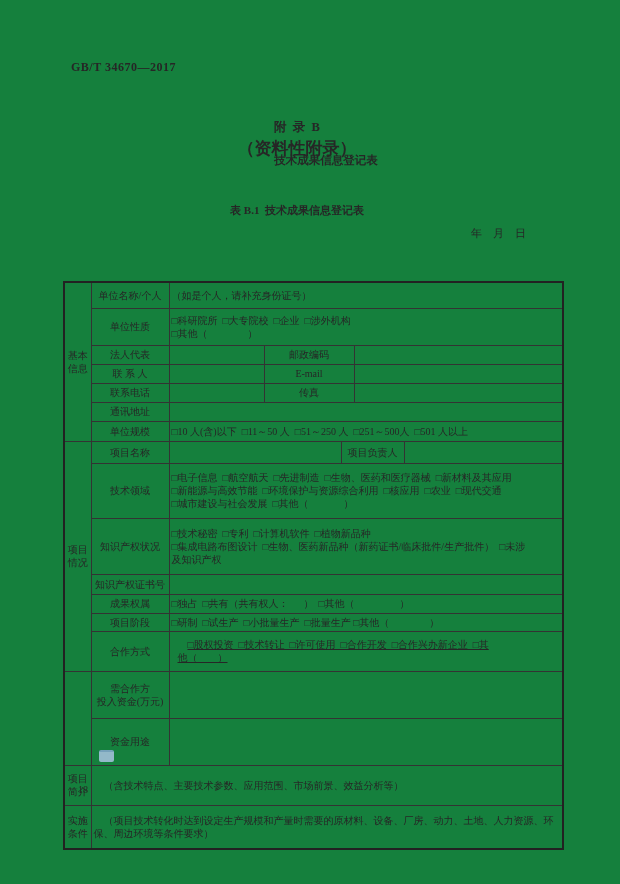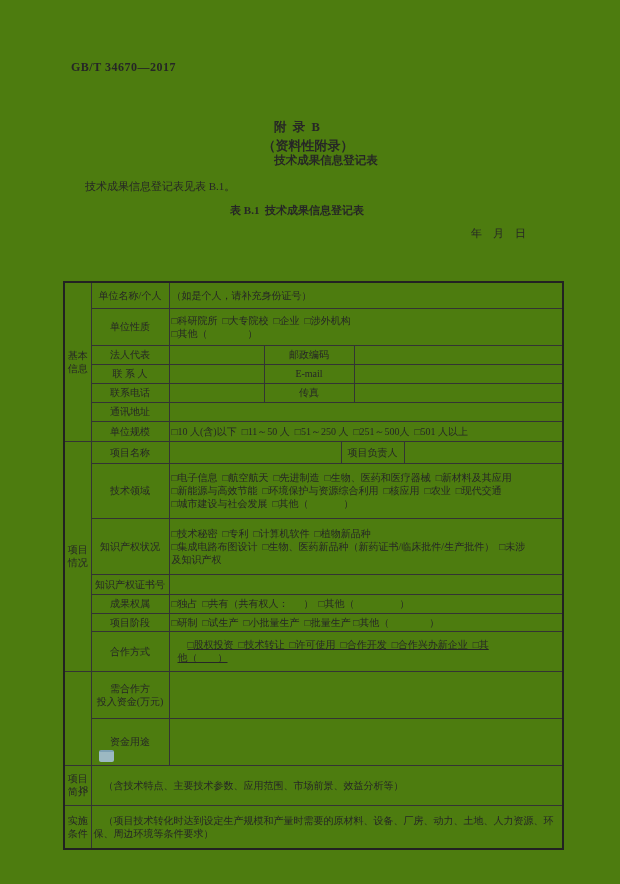--- a/index.html
+++ b/index.html
@@ -1,24 +1,24 @@
 <!DOCTYPE html>
 <html><head>
 <meta charset="utf-8">
 <style>
   html,body{margin:0;padding:0;background:#ffffff;}
   .page{
-    position:relative;width:620px;height:884px;background:#4d7c0f;overflow:hidden;
+    position:relative;width:620px;height:884px;background:#15803d;overflow:hidden;
     font-family:"Liberation Serif","DejaVu Serif",serif;color:#262626;
   }
   .abs{position:absolute;white-space:pre-wrap;}
   .std-number{left:71px;top:60px;font-size:12px;font-weight:700;letter-spacing:0.5px;}
   .ctr{left:0;width:594px;text-align:center;}
   .app-title{top:119px;font-size:12.5px;font-weight:700;}
-  .app-subtitle{top:137px;font-size:13px;font-weight:700;padding-left:11px;}
+  .app-subtitle{top:137px;font-size:17px;font-weight:700;}
   .app-name{top:153px;font-size:11.5px;font-weight:700;padding-left:29px;}
   .intro{left:85px;top:179px;font-size:11px;}
   .caption{top:203px;font-size:11px;font-weight:700;}
   .dateline{left:471px;top:226px;font-size:11px;}
   .pageno{left:78px;top:784px;font-size:10px;}
 
   .form-wrap{left:63px;top:245px;}
   table.form{
     border-collapse:collapse;table-layout:fixed;width:499px;
     border:2px solid #222;
@@ -45,21 +45,20 @@
 <body>
 
 <div class="page">
 
   <div class="abs std-number">GB/T 34670—2017</div>
 
   <div class="abs ctr app-title">附  录  B</div>
   <div class="abs ctr app-subtitle">（资料性附录）</div>
   <div class="abs ctr app-name">技术成果信息登记表</div>
 
-  <div class="abs intro">技术成果信息登记表见表 B.1。</div>
   <div class="abs ctr caption">表 B.1  技术成果信息登记表</div>
   <div class="abs dateline">年    月    日</div>
 
   <div class="abs form-wrap">
     <table class="form">
       <colgroup>
         <col style="width:27px"><col style="width:78px"><col style="width:95px">
         <col style="width:77px"><col style="width:13px"><col style="width:50px"><col style="width:159px">
       </colgroup>
       <tbody><tr style="height:26px">

